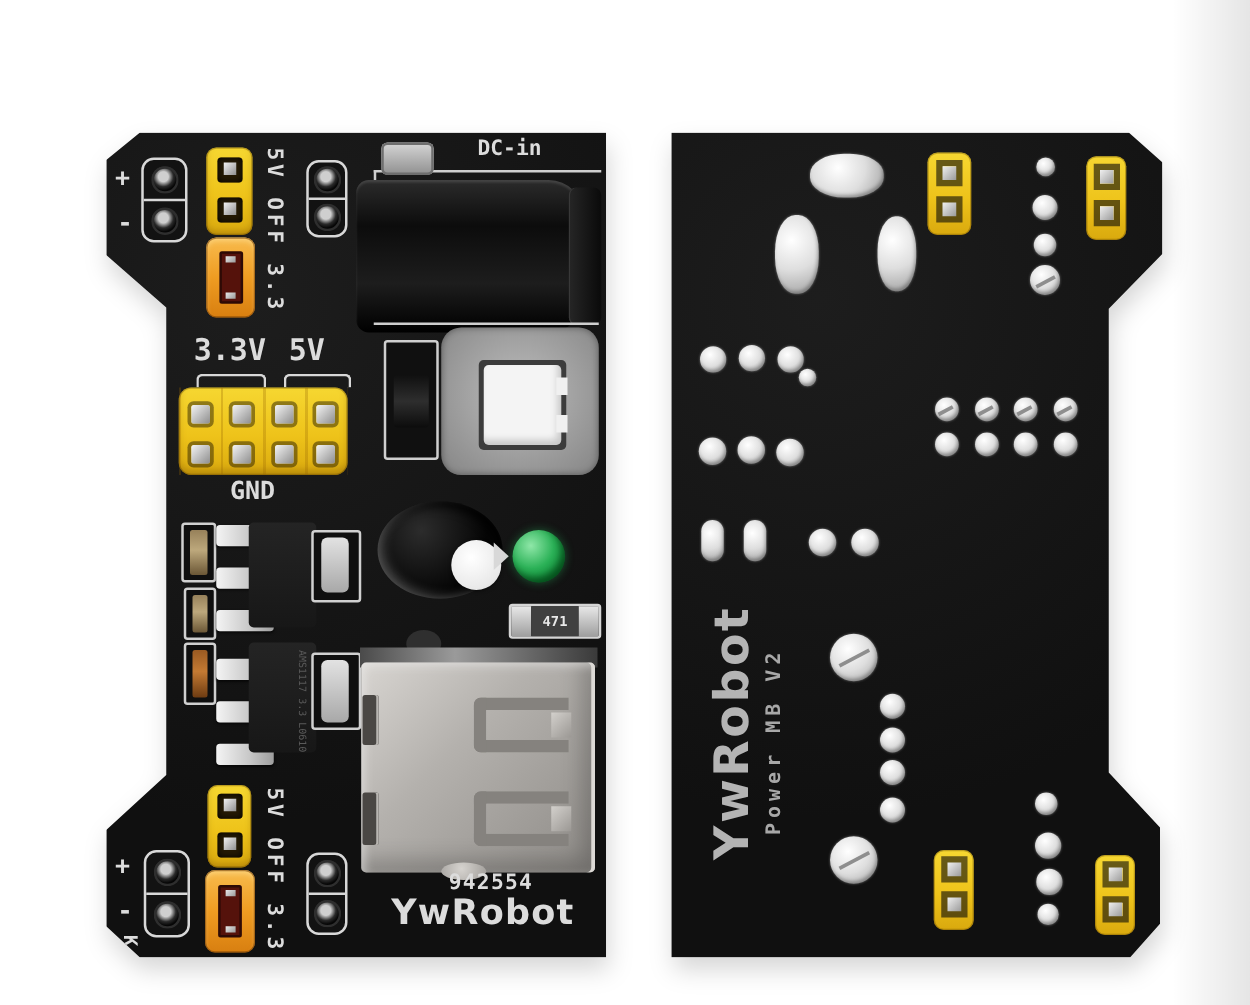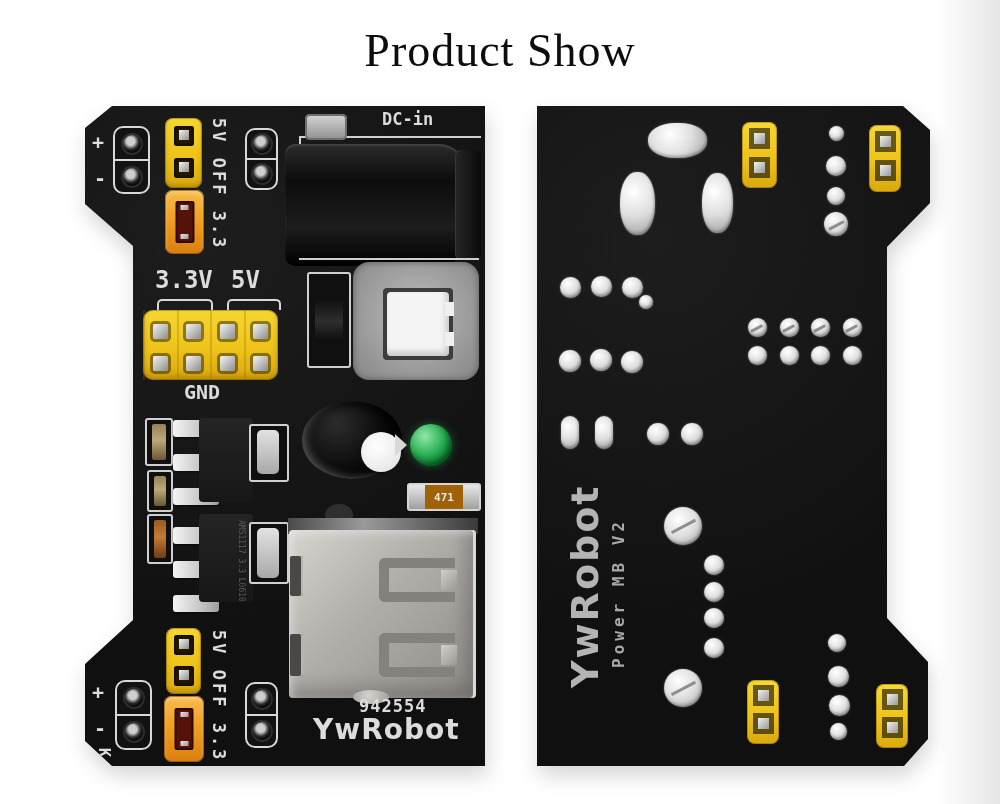--- a/index.html
+++ b/index.html
@@ -74,21 +74,21 @@
           background:radial-gradient(circle at 40% 35%,#ffffff,#e9e9e9 70%,#cfcfcf);box-shadow:0 1px 3px rgba(0,0,0,.5);}
   .led{position:absolute;left:325px;top:318px;width:42px;height:42px;border-radius:50%;
        background:radial-gradient(circle at 35% 30%,#8fe7a8,#2cb258 45%,#0f8f3a 75%,#0a6b2c);
        box-shadow:0 0 8px rgba(40,180,90,.45), inset -3px -4px 6px rgba(0,40,10,.6);}
   .ledtri{position:absolute;left:310px;top:328px;width:0;height:0;
           border-top:11px solid transparent;border-bottom:11px solid transparent;border-left:12px solid #d8d8d8;}
 
   .res{position:absolute;left:322px;top:377px;width:74px;height:28px;border:2px solid #d5d5d5;border-radius:3px;
        background:#0e0e0e;display:flex;box-sizing:border-box;}
   .res .cap-end{width:16px;background:linear-gradient(180deg,#e8e8e8,#9f9f9f);}
-  .res .body471{flex:1;background:#a16207;color:#e8e8e8;font:bold 11px "DejaVu Sans Mono",monospace;
+  .res .body471{flex:1;background:#404040;color:#e8e8e8;font:bold 11px "DejaVu Sans Mono",monospace;
        display:flex;align-items:center;justify-content:center;text-align:center;}
 
   
   .jack{position:absolute;left:200px;top:38px;width:182px;height:122px;border-radius:10px 28px 28px 10px;
         background:linear-gradient(180deg,#2b2b2b,#0c0c0c 30%,#1d1d1d 68%,#000);box-shadow:inset 0 2px 2px rgba(255,255,255,.12);}
   .jackflange{position:absolute;left:370px;top:44px;width:26px;height:110px;border-radius:6px;
         background:linear-gradient(90deg,#262626,#0a0a0a);box-shadow:inset 1px 0 0 #383838;}
   .jacktab{position:absolute;left:220px;top:8px;width:42px;height:26px;border-radius:5px;
         background:linear-gradient(180deg,#d6d6d6,#8f8f8f);box-shadow:inset 0 0 0 2px #6e6e6e;}
 
@@ -129,21 +129,20 @@
        transform:rotate(-28deg);}
   .bheader{position:absolute;background:linear-gradient(180deg,#f6d731,#eec31a 55%,#d9a90e);border-radius:8px;
        box-shadow:inset 0 0 0 1px rgba(90,60,0,.35);}
   .bheader .bp{position:absolute;left:50%;width:11px;height:11px;margin-left:-5.5px;display:block;
        background:linear-gradient(135deg,#f0f0f0,#9a9a9a);box-shadow:0 0 0 5px rgba(8,8,8,.6);}
 </style>
 </head>
 <body>
 
 <div class="stage">
-  <div class="title">Product Show</div>
 
   <div class="bwrap" style="left:85px;top:106px;">
     <div class="board front">
 
       <span class="silk" style="left:7px;top:26px;font-size:20px;">+</span>
       <span class="silk" style="left:9px;top:62px;font-size:20px;">-</span>
       <div class="pinblock" style="left:28px;top:20px;width:37px;height:68px;">
         <div class="cell">
             <i class="hole"></i>
           </div>

